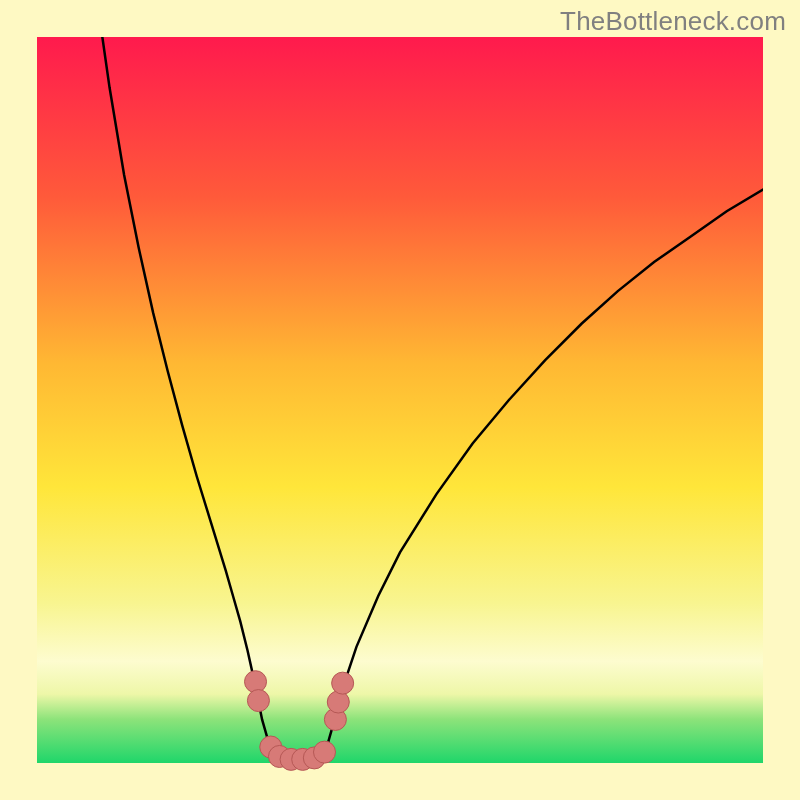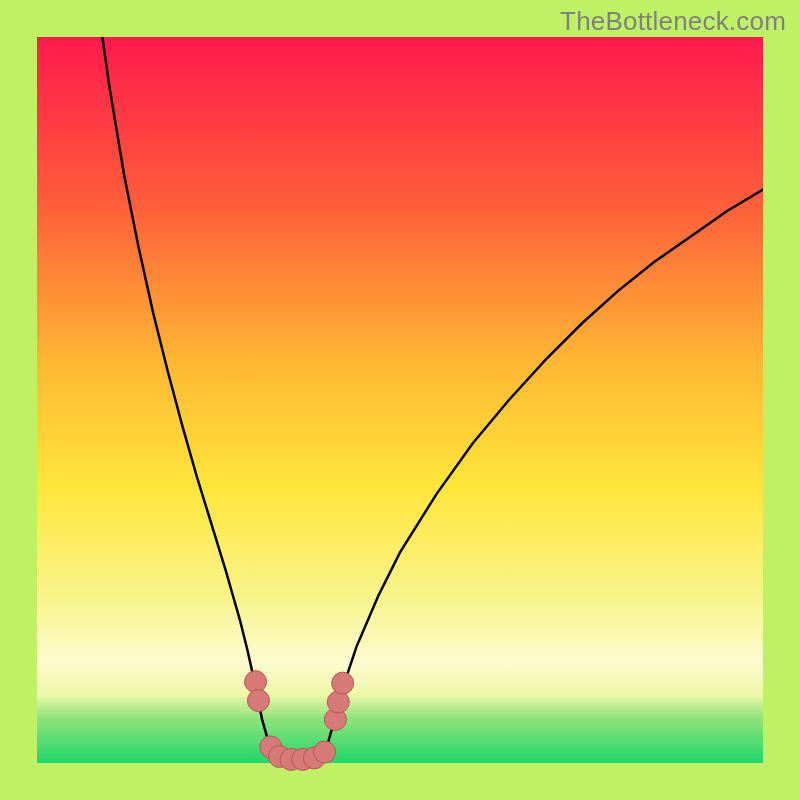--- a/index.html
+++ b/index.html
@@ -8,21 +8,21 @@
     width: 800px;
     height: 800px;
     overflow: hidden;
     background: #000;
     font-family: Arial, Helvetica, sans-serif;
   }
   .frame {
     position: relative;
     width: 800px;
     height: 800px;
-    background: #bef264;
+    background: #fef9c3;
   }
   .watermark {
     position: absolute;
     top: 6px;
     right: 14px;
     color: #808080;
     font-size: 26px;
     letter-spacing: 0.2px;
     z-index: 5;
   }

